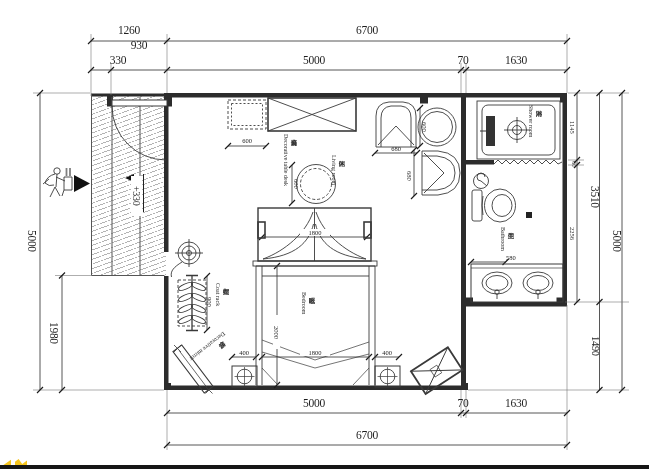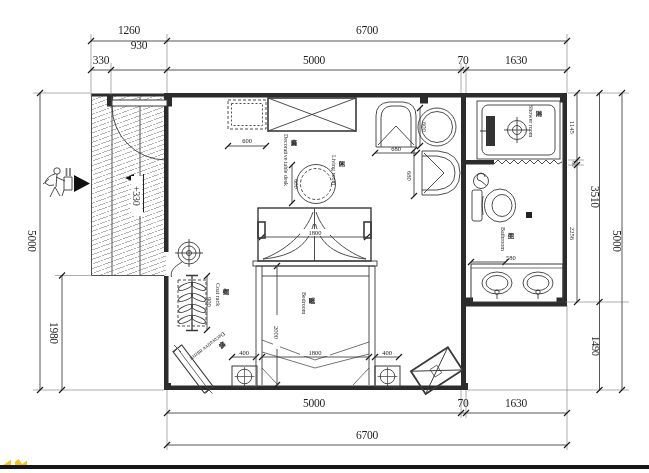--- a/index.html
+++ b/index.html
@@ -237,21 +237,21 @@
       <g transform="rotate(-33 437 371)">
         <rect x="415" y="357" width="44" height="27" stroke-width="1.8"></rect>
         <path d="M415 357 L459 384 M459 357 L415 384" stroke-width=".9"></path>
         <rect x="432" y="366" width="8" height="9" stroke-width=".7"></rect>
       </g>
     </g>
   </svg>
 
   <div class="dim" style="left:99px;top:25px;width:60px">1260</div>
   <div class="dim" style="left:337px;top:25px;width:60px">6700</div>
-  <div class="dim" style="left:71px;top:55px;width:60px">330</div>
+  <div class="dim" style="left:88px;top:55px;width:60px">330</div>
   <div class="dim" style="left:109px;top:40px;width:60px">930</div>
   <div class="dim" style="left:284px;top:55px;width:60px">5000</div>
   <div class="dim" style="left:433px;top:55px;width:60px">70</div>
   <div class="dim" style="left:486px;top:55px;width:60px">1630</div>
 
   <div class="vdim" style="left:26px;top:211px;height:60px">5000</div>
   <div class="vdim" style="left:48px;top:303px;height:60px">1980</div>
 
   <div class="vdim fs" style="left:569px;top:107px;height:40px">1145</div>
   <div class="vdim fs" style="left:571px;top:153px;height:22px">60</div>

